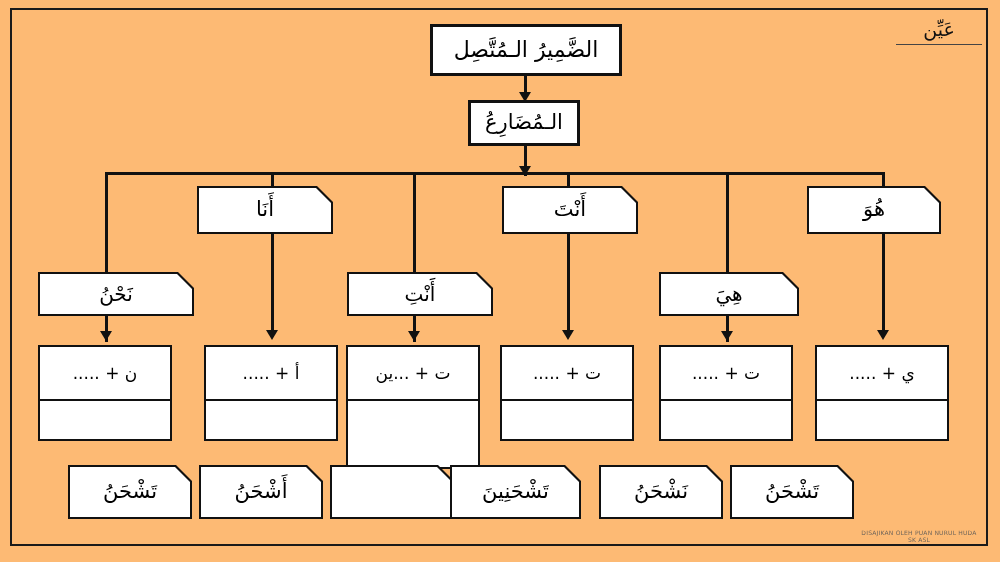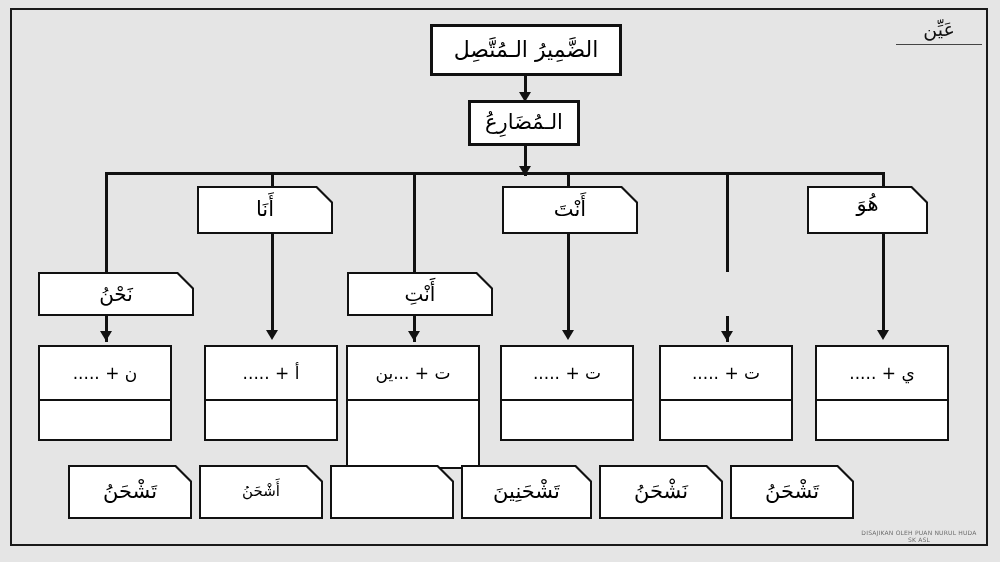--- a/index.html
+++ b/index.html
@@ -4,21 +4,21 @@
 <style>
   html, body {
     margin: 0;
     padding: 0;
     background: #ffffff;
   }
   #page {
     position: relative;
     width: 1000px;
     height: 562px;
-    background: #e5e5e5;
+    background: #fdba74;
     font-family: "DejaVu Sans", "Liberation Sans", sans-serif;
     overflow: hidden;
   }
   
   #frame {
     position: absolute;
     left: 10px;
     top: 8px;
     width: 978px;
     height: 538px;
@@ -49,21 +49,21 @@
     align-items: center;
     justify-content: center;
     direction: rtl;
     color: #000;
     line-height: 1.3;
     text-align: center;
   }
   .node.chamfer-tr {
     border: none;
     background: transparent;
-    padding: 16px;
+    padding: 0;
   }
   .node.chamfer-tr .inner {
     position: absolute;
     inset: 0;
     background: #111;
     clip-path: polygon(0 0, calc(100% - 16px) 0, 100% 16px, 100% 100%, 0 100%);
   }
   .node.chamfer-tr .inner2 {
     position: absolute;
     left: 2px;
@@ -177,21 +177,21 @@
     <span class="inner2"></span>
     <span class="label">أَنَا</span>
   </div>
 
   <div class="node chamfer-tr" style="left:502px; top:186px; width:136px; height:48px; font-size:21px;justify-content:center;">
     <span class="inner"></span>
     <span class="inner2"></span>
     <span class="label">أَنْتَ</span>
   </div>
 
-  <div class="node chamfer-tr" style="left:807px; top:186px; width:121px; height:48px; font-size:21px;align-items:flex-end;">
+  <div class="node chamfer-tr" style="left:807px; top:186px; width:134px; height:48px; font-size:21px;">
     <span class="inner"></span>
     <span class="inner2"></span>
     <span class="label">هُوَ</span>
   </div>
 
   <div class="vline" style="left:271px; top:234px; height:102px;"></div>
   <div class="arrowhead" style="left:266px; top:330px;"></div>
 
   <div class="vline" style="left:567px; top:234px; height:102px;"></div>
   <div class="arrowhead" style="left:562px; top:330px;"></div>
@@ -204,20 +204,25 @@
     <span class="inner2"></span>
     <span class="label">أَنْتِ</span>
   </div>
 
   <div class="node chamfer-tr" style="left:38px; top:272px; width:156px; height:44px; font-size:20px;">
     <span class="inner"></span>
     <span class="inner2"></span>
     <span class="label">نَحْنُ</span>
   </div>
 
+  <div class="node chamfer-tr" style="left:659px; top:272px; width:140px; height:44px; font-size:20px;">
+    <span class="inner"></span>
+    <span class="inner2"></span>
+    <span class="label">هِيَ</span>
+  </div>
 
   <div class="vline" style="left:105px; top:316px; height:26px;"></div>
   <div class="arrowhead" style="left:100px; top:331px;"></div>
 
   <div class="vline" style="left:413px; top:316px; height:26px;"></div>
   <div class="arrowhead" style="left:408px; top:331px;"></div>
 
   <div class="vline" style="left:726px; top:316px; height:26px;"></div>
   <div class="arrowhead" style="left:721px; top:331px;"></div>
 
@@ -250,32 +255,32 @@
     <div class="cell-top">ي + .....</div>
     <div class="cell-bottom"></div>
   </div>
 
   <div class="node chamfer-tr" style="left:68px; top:465px; width:124px; height:54px; font-size:21px;">
     <span class="inner"></span>
     <span class="inner2"></span>
     <span class="label">تَشْحَنُ</span>
   </div>
 
-  <div class="node chamfer-tr" style="left:199px; top:465px; width:124px; height:54px; font-size:15px;">
+  <div class="node chamfer-tr" style="left:199px; top:465px; width:124px; height:54px; font-size:21px;">
     <span class="inner"></span>
     <span class="inner2"></span>
     <span class="label">أَشْحَنُ</span>
   </div>
 
   <div class="node chamfer-tr" style="left:330px; top:465px; width:124px; height:54px; font-size:21px;">
     <span class="inner"></span>
     <span class="inner2"></span>
   </div>
 
-  <div class="node chamfer-tr" style="left:461px; top:465px; width:131px; height:54px; font-size:21px;">
+  <div class="node chamfer-tr" style="left:450px; top:465px; width:131px; height:54px; font-size:21px;">
     <span class="inner"></span>
     <span class="inner2"></span>
     <span class="label">تَشْحَنِينَ</span>
   </div>
 
   <div class="node chamfer-tr" style="left:599px; top:465px; width:124px; height:54px; font-size:21px;font-family:Liberation Serif, serif;">
     <span class="inner"></span>
     <span class="inner2"></span>
     <span class="label">نَشْحَنُ</span>
   </div>

